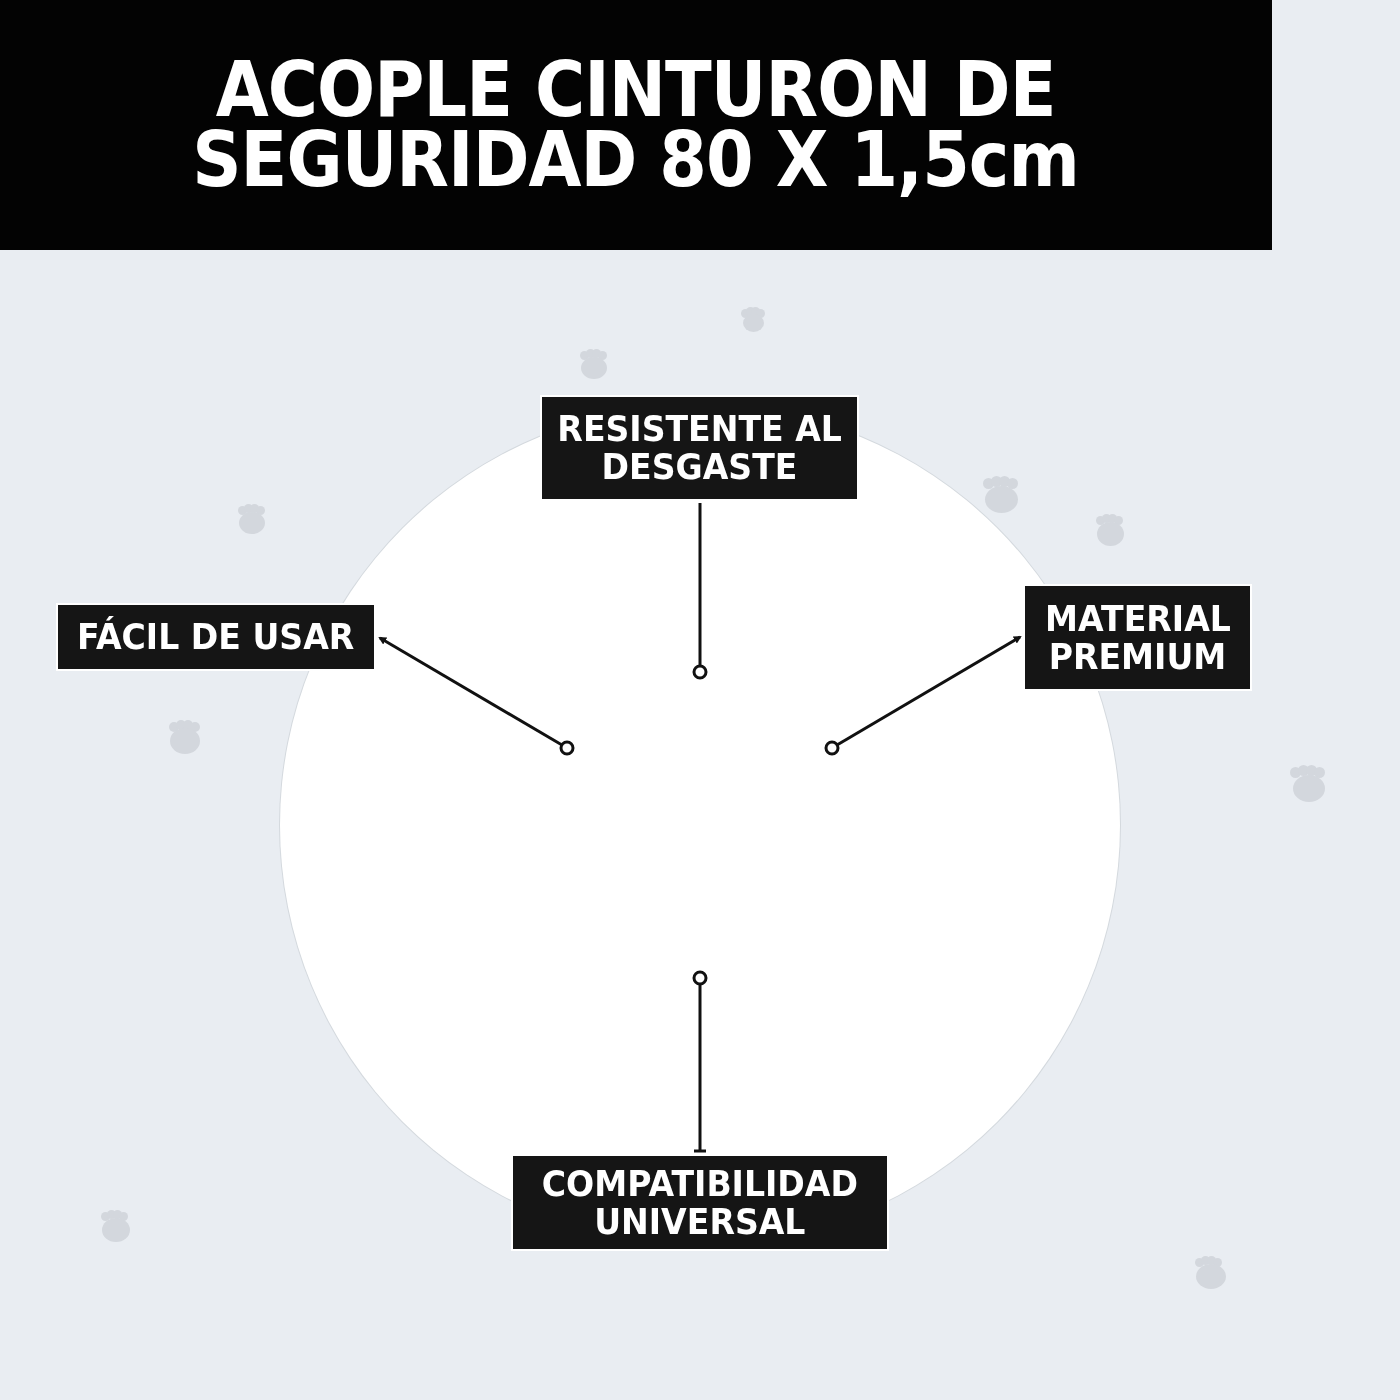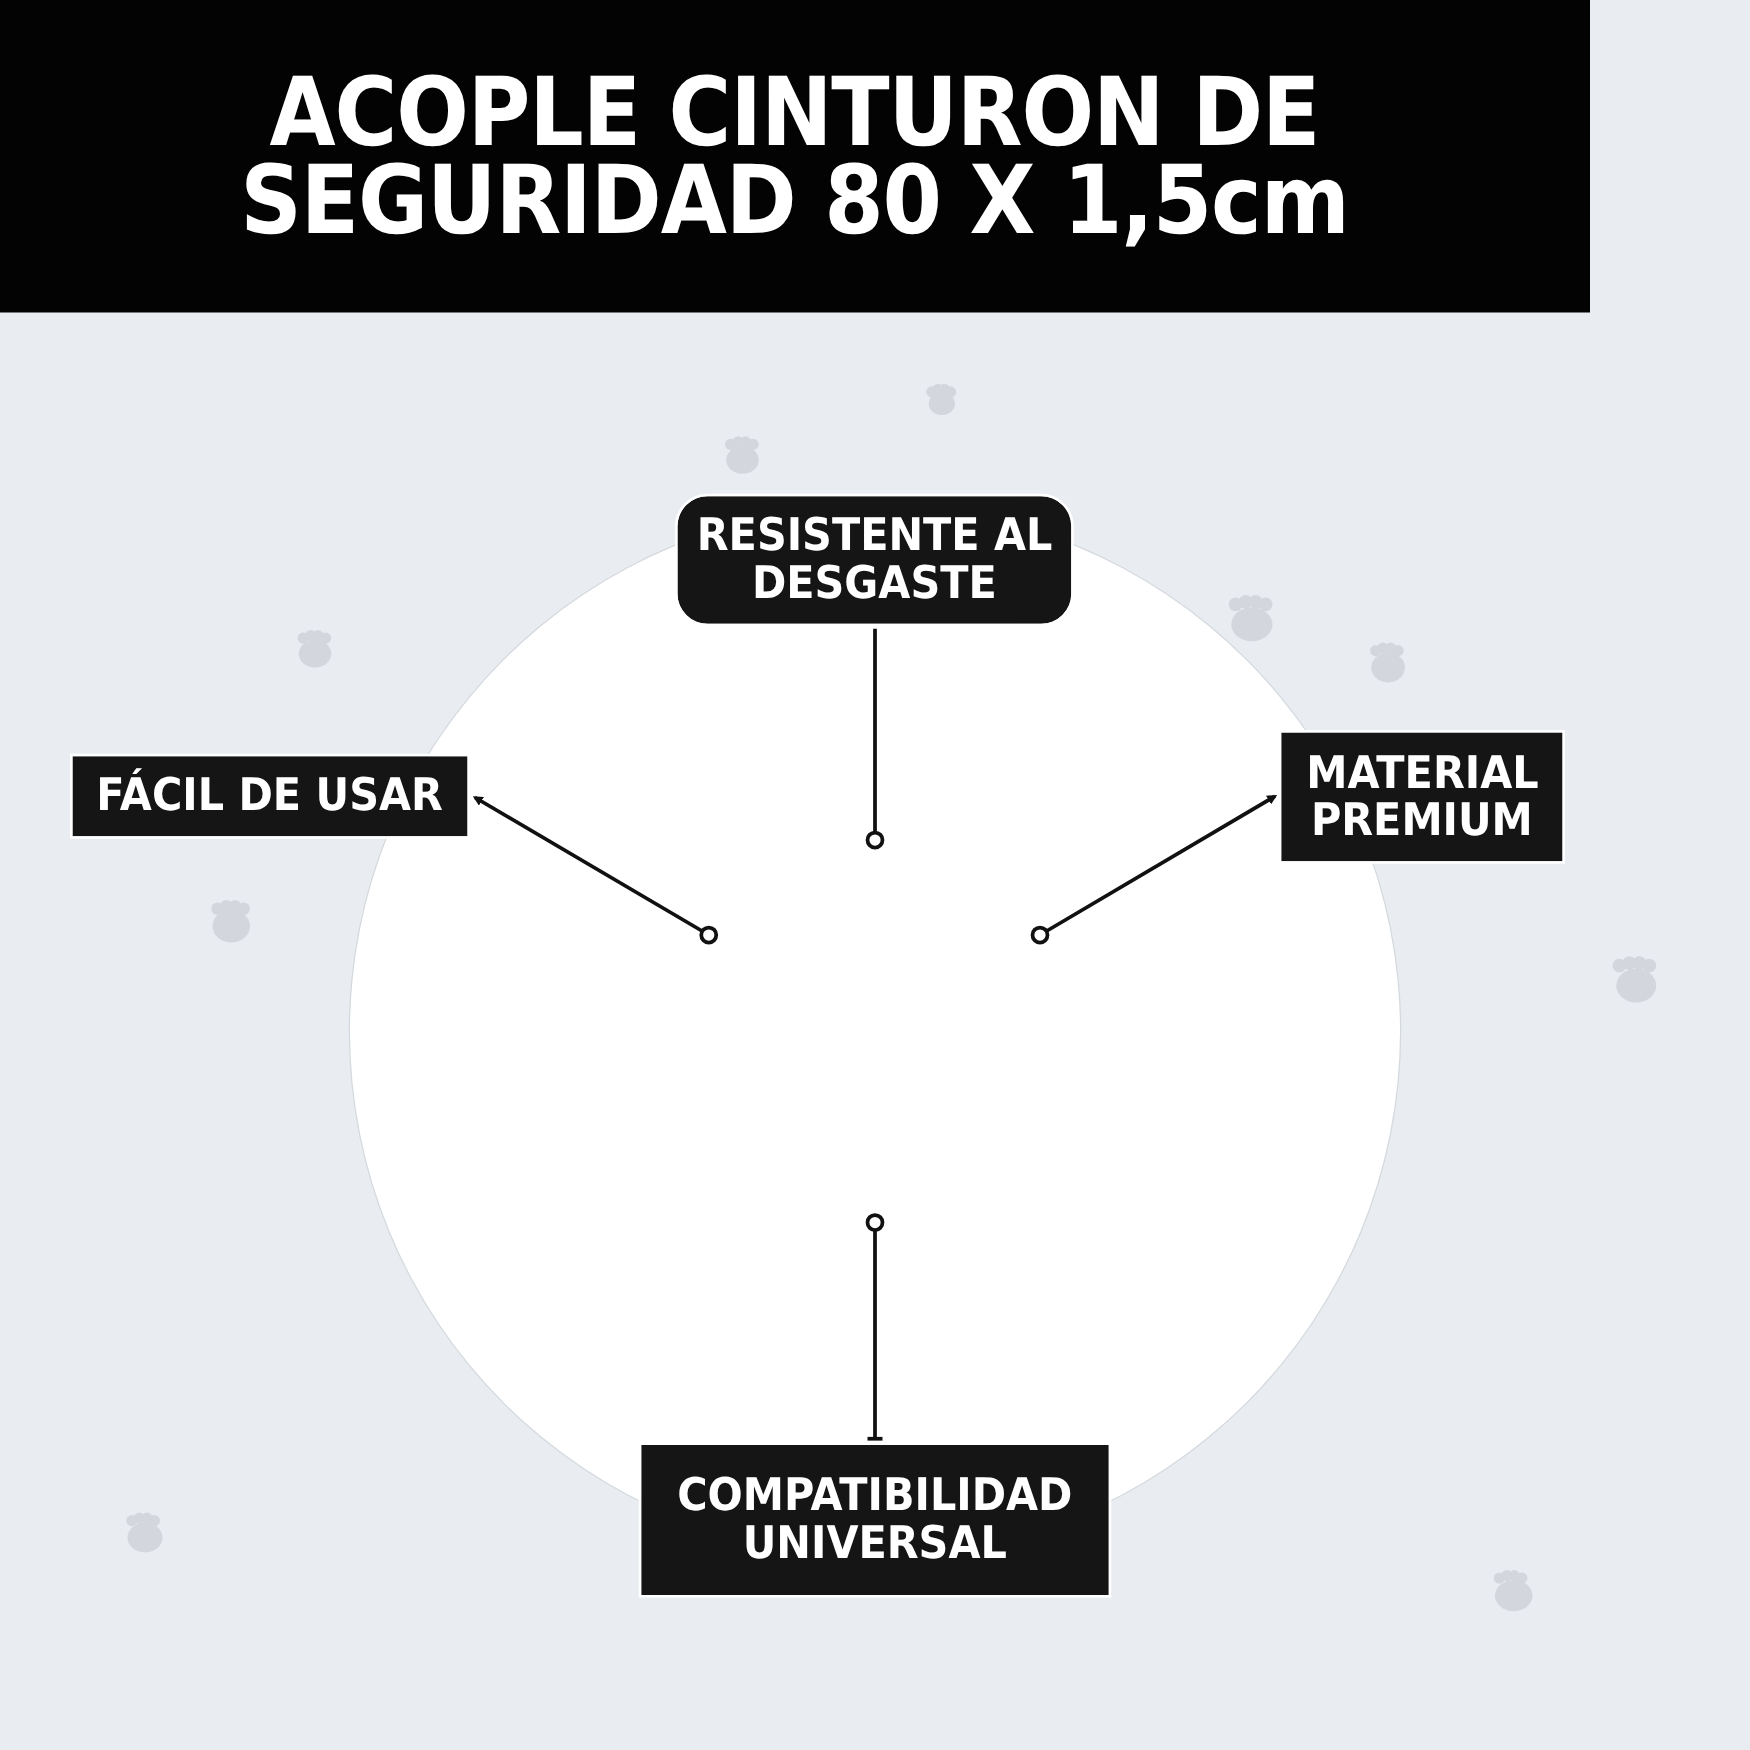--- a/index.html
+++ b/index.html
@@ -133,30 +133,30 @@
     <line x1="837" y1="745" x2="1020" y2="637" marker-end="url(#arrow)"></line>
     <circle cx="832" cy="748" r="6" fill="#fff"></circle>
   </g>
   <g stroke="#111" stroke-width="3" fill="none">
     <line x1="700" y1="984" x2="700" y2="1150"></line>
     <line x1="694" y1="1151" x2="706" y2="1151"></line>
     <circle cx="700" cy="978" r="6" fill="#fff"></circle>
   </g>
 </svg>
 
-<div class="label" style="left:542px;top:397px;width:315px;height:102px;border-radius:24px;">
+<div class="label" style="left:542px;top:397px;width:315px;height:102px;">
   <span>RESISTENTE AL</span>
   <span>DESGASTE</span>
 </div>
 
 <div class="label" style="left:58px;top:605px;width:316px;height:64px;">
   <span>FÁCIL DE USAR</span>
 </div>
 
 <div class="label" style="left:1025px;top:586px;width:225px;height:103px;">
   <span>MATERIAL</span>
   <span>PREMIUM</span>
 </div>
 
-<div class="label" style="left:513px;top:1156px;width:374px;height:120px;">
+<div class="label" style="left:513px;top:1156px;width:374px;height:93px;">
   <span>COMPATIBILIDAD</span>
   <span>UNIVERSAL</span>
 </div>
 
 </body></html>

